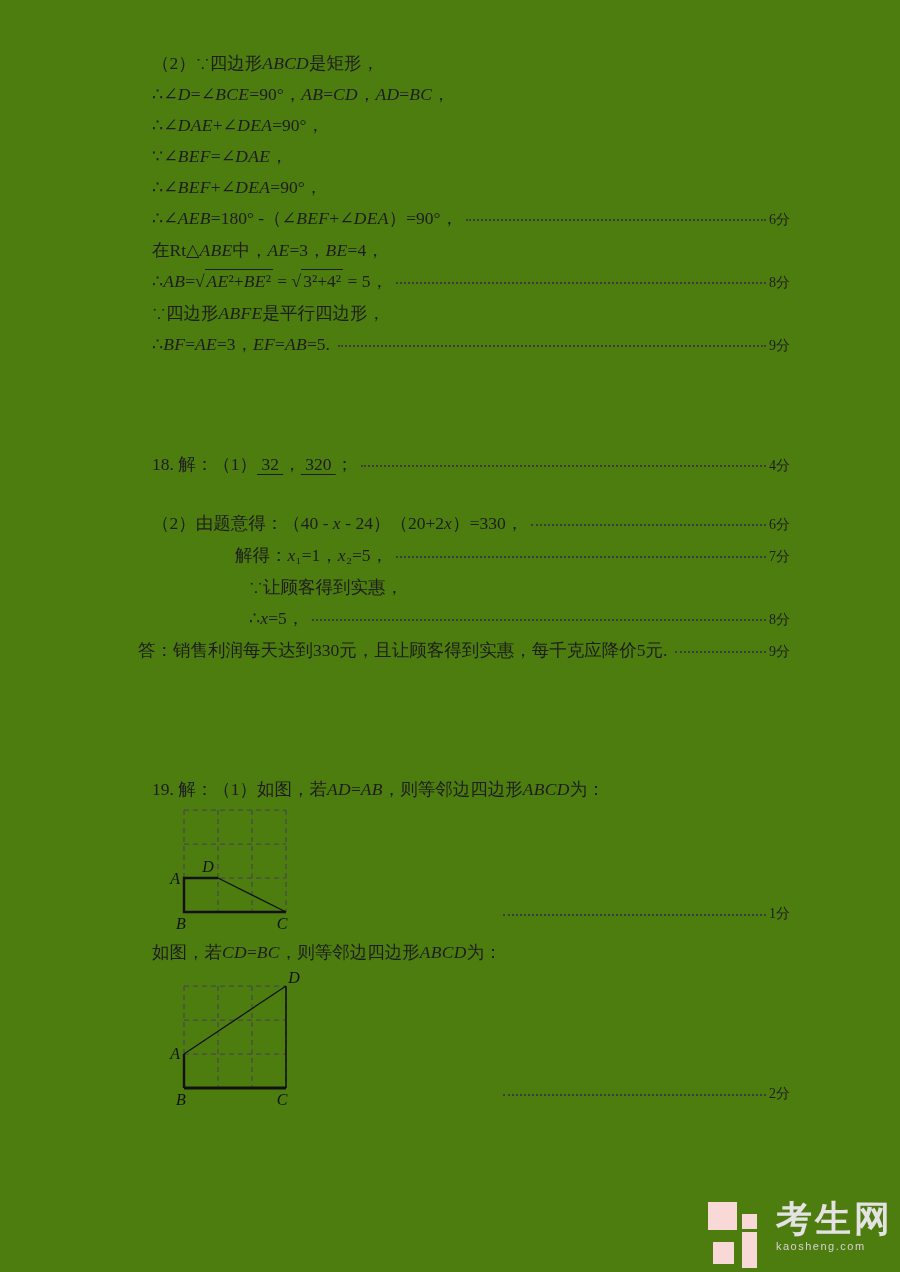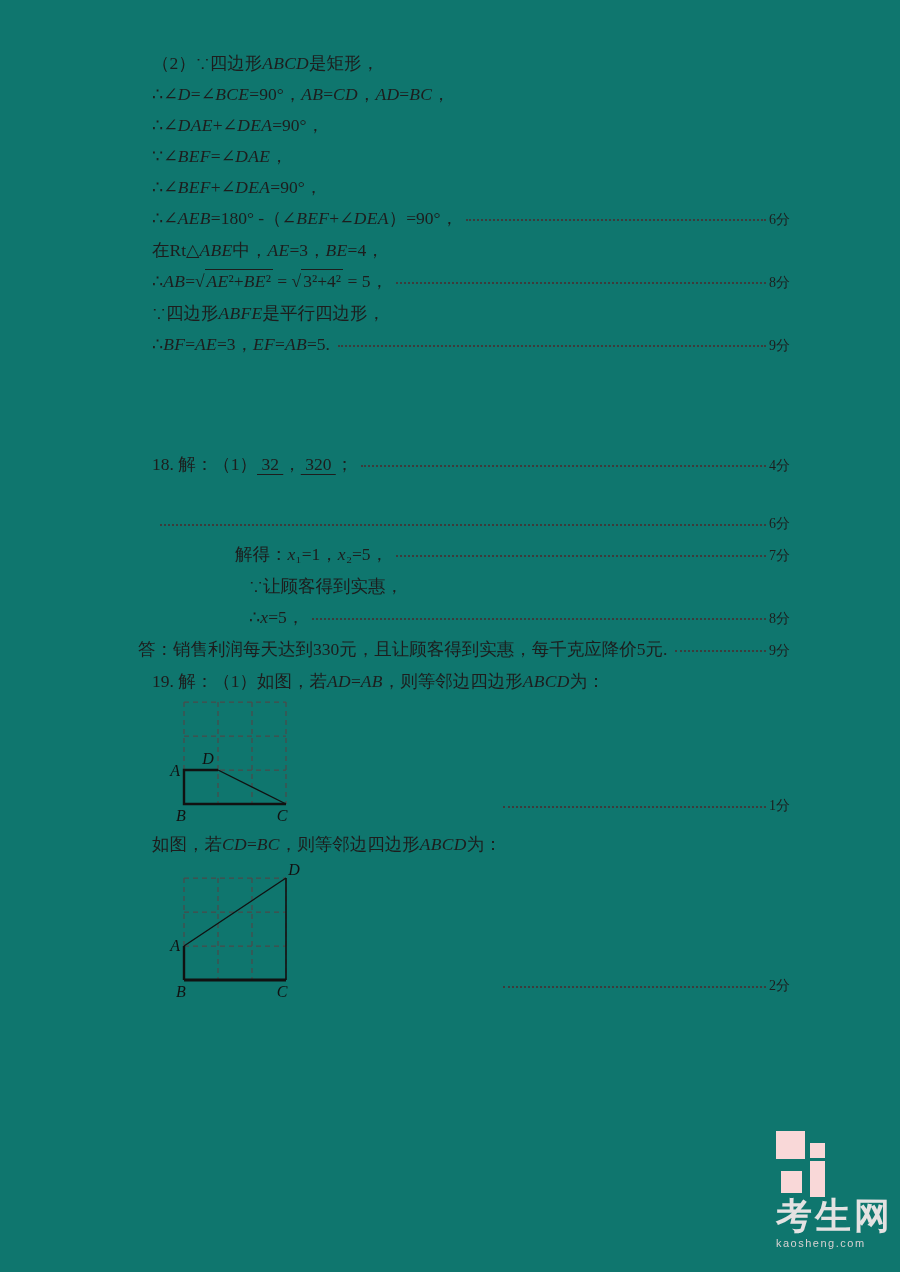--- a/index.html
+++ b/index.html
@@ -1,19 +1,19 @@
 <!DOCTYPE html>
 <html><head>
 <meta charset="utf-8">
 <style>
   html,body{margin:0;padding:0;background:#ffffff;}
   .page{
     position:relative;
     width:900px;height:1272px;
-    background:#0f766e;
+    background:#4d7c0f;
     font-family:"Liberation Serif","DejaVu Serif",serif;
     color:#1d1d1d;
     box-sizing:border-box;
     padding:48px 110px 0 152px;
     overflow:hidden;
   }
   .line{
     display:flex;
     align-items:baseline;
     line-height:31px;
@@ -30,39 +30,39 @@
     margin:2px 3px 0 8px;
   }
   .score{white-space:nowrap;font-size:14px;}
   .ovl{border-top:1.4px solid #1d1d1d;padding:1px 2px 0 2px;}
   .und{text-decoration:underline;text-underline-offset:4px;}
   .sec18{margin-top:88px;}
   .mt27{margin-top:27px;}
   .ind-a{margin-left:83px;}
   .ind-b{margin-left:97px;}
   .outdent{margin-left:-14px;justify-content:center;}
-  .sec19{}
+  .sec19{margin-top:107px;}
   .diag-row{display:flex;align-items:flex-end;}
   .diag{margin-left:2px;flex:0 0 auto;}
   .diag-row .gap{flex:1 1 auto;}
   .diag-score{flex:0 0 287px;display:flex;align-items:baseline;}
   .diag-score .leader{margin-left:0;}
   .ds1{padding-bottom:20px;}
   .ds2{padding-bottom:19px;}
   .intro2{margin-top:-6px;align-items:flex-end;}
   .drow2{margin-top:2px;}
   svg .grid{stroke:#4a4a4a;stroke-width:1.25;stroke-dasharray:5 4;fill:none;}
   svg .bold{stroke:#111;stroke-width:2.4;fill:none;}
   svg .bolder{stroke:#111;stroke-width:2.8;fill:none;}
   svg .med{stroke:#111;stroke-width:1.6;fill:none;}
   svg .thin{stroke:#111;stroke-width:1.3;fill:none;}
   svg text{font-family:"Liberation Serif","DejaVu Serif",serif;font-style:italic;font-size:16px;fill:#111;}
   .watermark{
-    position:absolute;right:7px;bottom:20px;
-    display:flex;align-items:flex-start;flex-direction:column;
+    position:absolute;right:7px;bottom:4px;
+    display:flex;align-items:flex-start;
   }
   .wm-icon{position:relative;width:60px;height:68px;margin-right:8px;}
   .wm-icon div{position:absolute;background:#f9d8d8;}
   .wm-b1{left:0;top:2px;width:29px;height:28px;}
   .wm-b2{left:34px;top:14px;width:15px;height:15px;}
   .wm-b3{left:34px;top:32px;width:15px;height:36px;}
   .wm-b4{left:5px;top:42px;width:21px;height:22px;}
   .wm-name{font-size:36px;line-height:38px;color:#e4e2e2;letter-spacing:3px;font-family:"Liberation Sans","DejaVu Sans",sans-serif;font-weight:bold;}
   .wm-url{font-size:11px;line-height:17px;color:#d9d2d2;letter-spacing:1.5px;font-family:"Liberation Sans","DejaVu Sans",sans-serif;}
 </style>
@@ -110,20 +110,21 @@
     </div>
   </div>
 
   <div class="sec18">
     <div class="line">
       <span class="t">18. 解：（1）<span class="und"> 32 </span>，<span class="und"> 320 </span>；</span>
       <span class="leader"></span>
       <span class="score">4分</span>
     </div>
     <div class="line mt27">
+      <span class="t">（2）由题意得：（40 - <i>x</i> - 24）（20+2<i>x</i>）=330，</span>
       <span class="leader"></span>
       <span class="score">6分</span>
     </div>
     <div class="line">
       <span class="t ind-a">解得：<i>x</i>₁=1，<i>x</i>₂=5，</span>
       <span class="leader"></span>
       <span class="score">7分</span>
     </div>
     <div class="line">
       <span class="t ind-b">∵让顾客得到实惠，</span>

